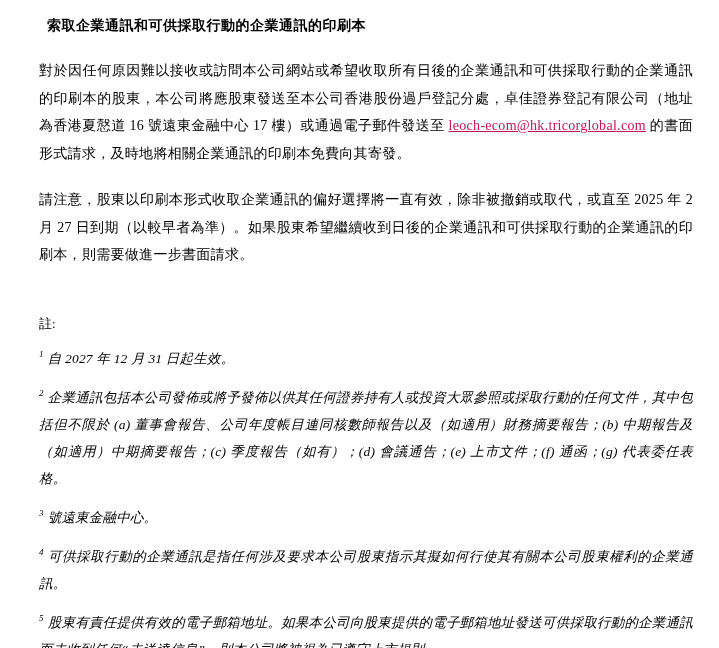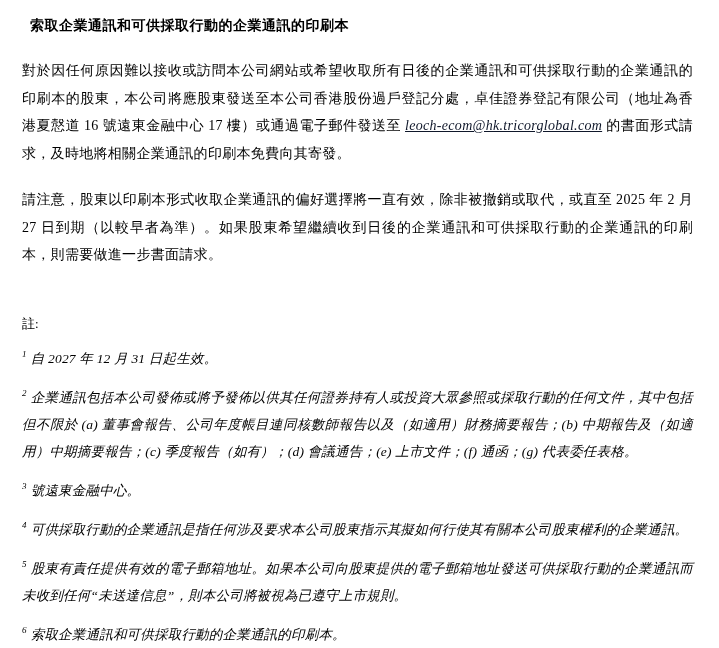--- a/index.html
+++ b/index.html
@@ -6,46 +6,45 @@
     margin: 0;
     padding: 0;
     background: #ffffff;
   }
   .page {
     box-sizing: border-box;
     width: 715px;
     height: 648px;
     background: #ffffff;
     color: #000000;
-    padding: 6px 22px 0 22px;
+    padding: 6px 22px 0 39px;
     overflow: hidden;
     font-family: "Liberation Serif", serif;
   }
   .title {
     font-family: "Liberation Sans", sans-serif;
     font-weight: 700;
     font-size: 14px;
     line-height: 20px;
     margin: 9px 0 0 8px;
     letter-spacing: 0.5px;
   }
   .body-text {
     font-size: 14px;
     line-height: 27.5px;
     text-align: justify;
     letter-spacing: 0.3px;
   }
   .p1 { margin-top: 22px; }
   .p2 { margin-top: 19px; }
   .email-link {
-    color: #0f172a;
+    color: #be185d;
     text-decoration: underline;
     word-break: break-all;
     cursor: pointer;
-    font-style: italic;
   }
   .notes-label {
     margin-top: 46px;
     font-size: 13px;
     line-height: 18px;
   }
   .footnotes { margin-top: 4px; }
   .fn {
     font-style: italic;
     font-size: 13.5px;

